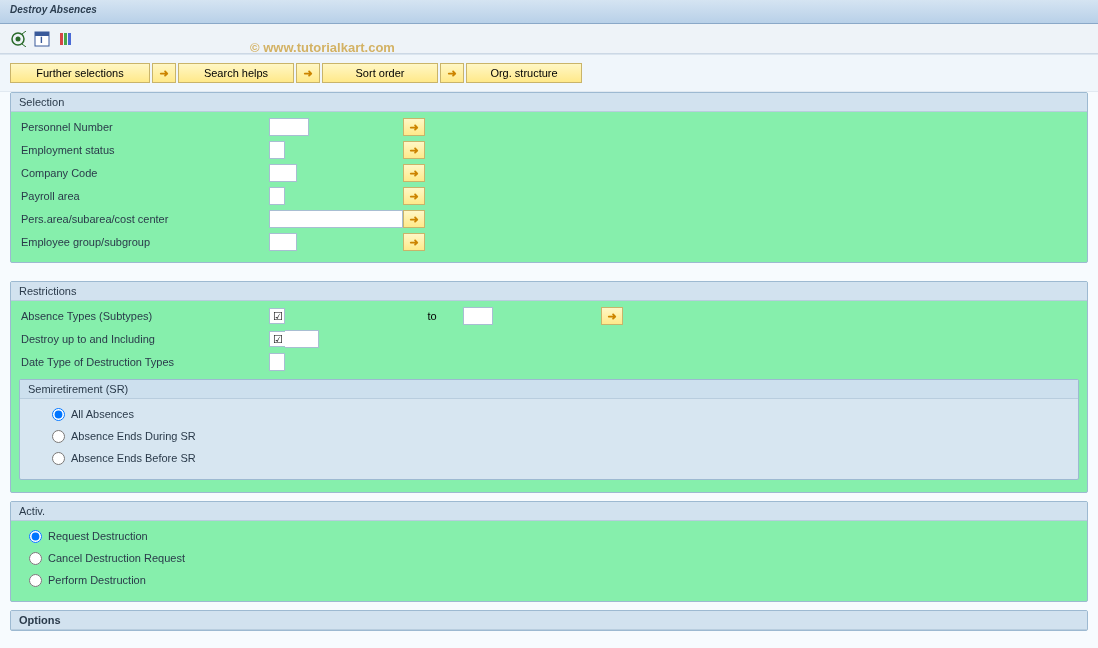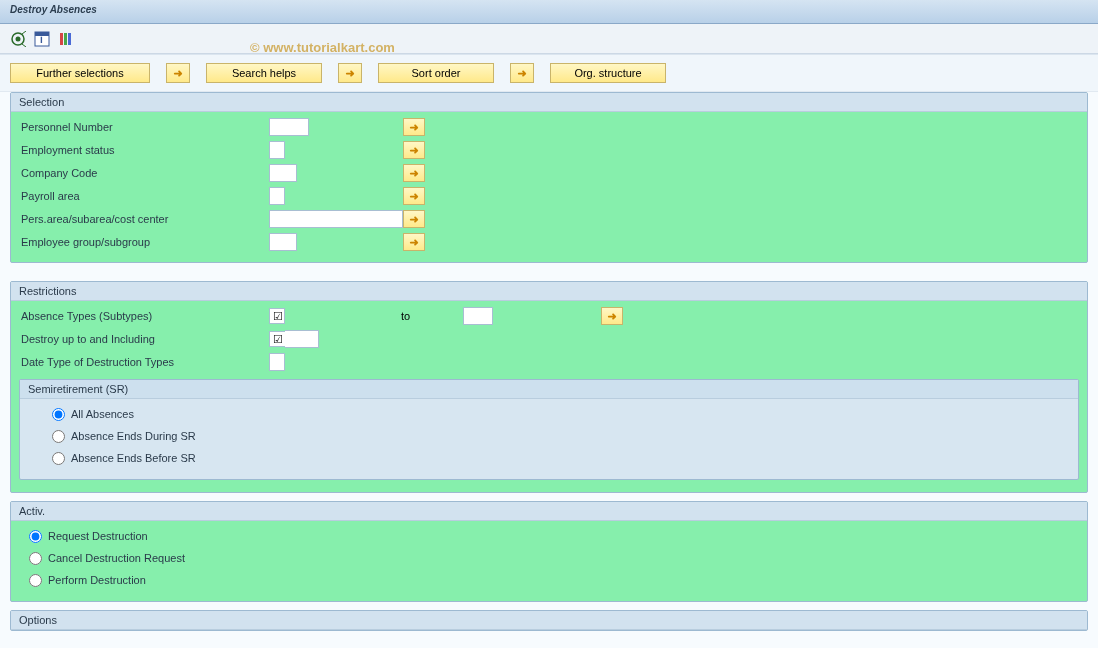--- a/index.html
+++ b/index.html
@@ -51,21 +51,21 @@
     }
     .content {
       background: #f7fbfe;
       padding: 0;
       height: calc(648px - 54px);
       border-top: 1px solid #dbe5ef;
     }
     .action-buttons {
       display: flex;
       padding: 8px 10px;
-      gap: 16px;
+      gap: 2px;
       background: #f0f6fb;
       border-bottom: 1px solid #e1e9f1;
     }
     .action-btn {
       background: linear-gradient(to bottom, #fff7c5, #ffe98a);
       border: 1px solid #c9b46a;
       padding: 3px 6px;
       font-size: 11px;
       cursor: pointer;
       display: flex;
@@ -139,21 +139,21 @@
       display: flex;
       align-items: center;
       height: 22px;
       padding-left: 24px;
     }
     .radio-row input[type=radio] {
       margin-right: 6px;
     }
     .radio-row label { color: #2a3a4a; }
     
-    .to-label { width: 62px; text-align: left; }
+    .to-label { width: 62px; text-align: center; }
   </style>
 </head>
 <body>
 
 <div class="title-bar">
   <h1>Destroy Absences</h1>
 </div>
 
 <div class="toolbar">
   <span class="toolbar-icon">
@@ -307,17 +307,17 @@
         <input type="radio" name="activ" style="">
         <label>Cancel Destruction Request</label>
       </div>
       <div class="radio-row" style="padding-left:10px;">
         <input type="radio" name="activ" style="">
         <label>Perform Destruction</label>
       </div>
     </div>
   </div>
 
-  <div class="groupbox" style="margin-bottom:0;">
+  <div class="groupbox" style="margin-bottom:0;font-weight:bold;">
     <div class="groupbox-title">Options</div>
   </div>
 
 </div>
 
 </body></html>

